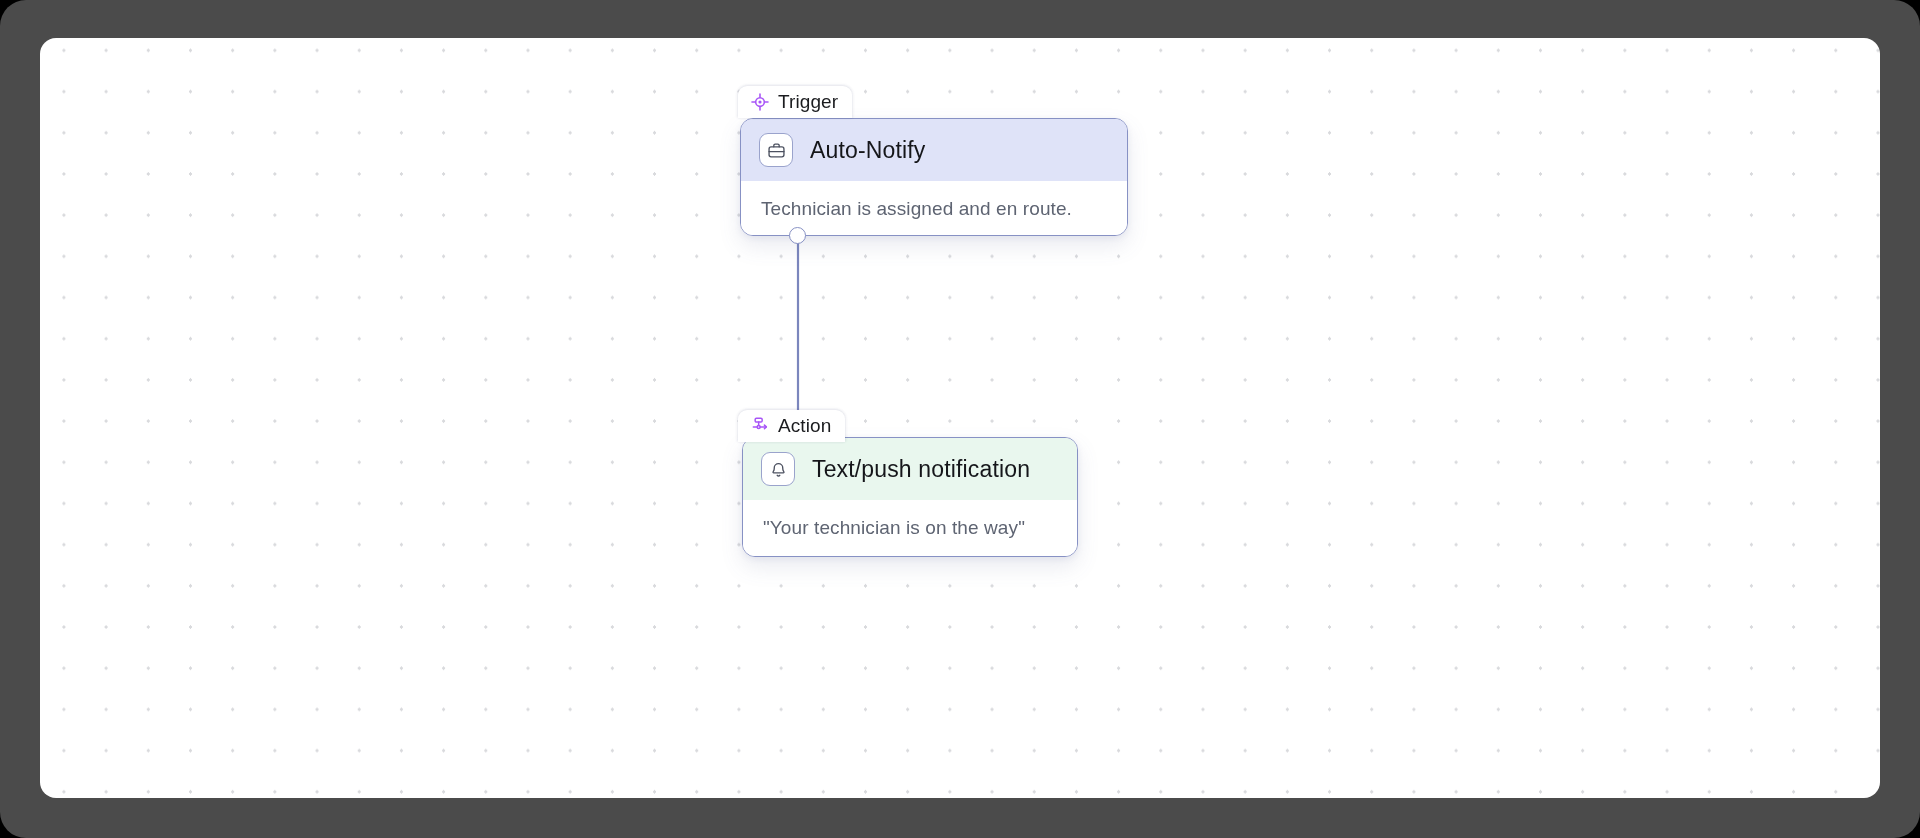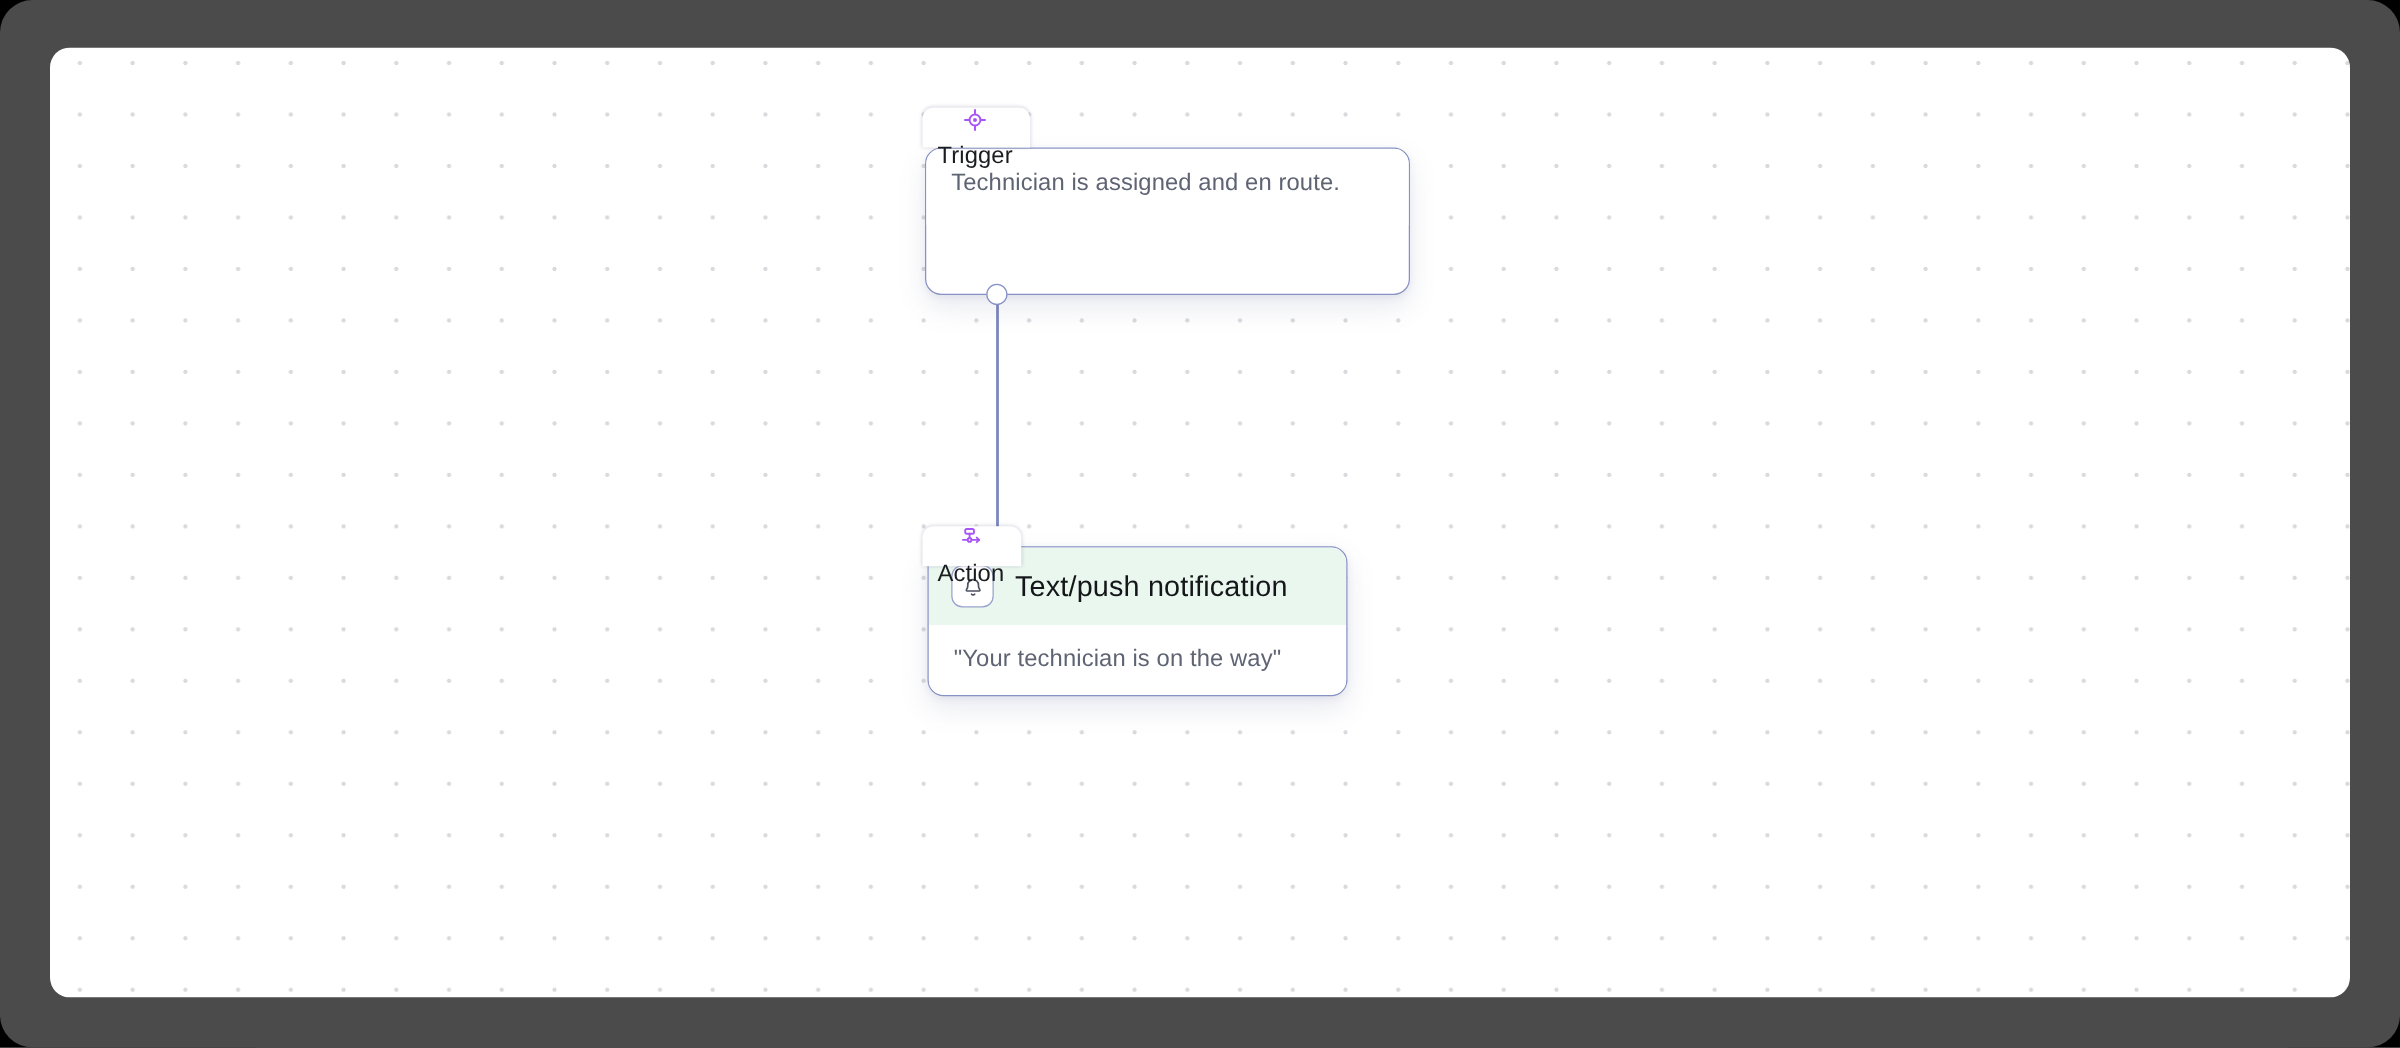--- a/index.html
+++ b/index.html
@@ -54,21 +54,20 @@
     display: flex;
     align-items: center;
     gap: 8px;
     padding: 0 14px 0 12px;
     background: #ffffff;
     border-radius: 9px 9px 0 0;
     box-shadow: 0 -1px 3px rgba(80,90,130,0.10),
                 -1px 0 3px rgba(80,90,130,0.07),
                  1px 0 3px rgba(80,90,130,0.07);
     z-index: 3;
-    flex-direction: column;
   }
   .node-badge .badge-label {
     font-size: 19px;
     color: #1b1c1f;
     letter-spacing: .1px;
     white-space: nowrap;
   }
   .badge-icon { display: flex; width: 20px; height: 20px; }
 
   
@@ -154,31 +153,41 @@
             <line x1="12" y1="2.4" x2="12" y2="6.2"></line>
             <line x1="12" y1="17.8" x2="12" y2="21.6"></line>
             <line x1="2.4" y1="12" x2="6.2" y2="12"></line>
             <line x1="17.8" y1="12" x2="21.6" y2="12"></line>
           </svg>
         </span>
         <span class="badge-label">Trigger</span>
       </div>
 
       <div class="node-card" style="left:2px; top:32px; width:388px; height:118px;">
+        <div class="card-header trigger-header">
+          <span class="header-icon-box">
+            <svg viewBox="0 0 24 24" width="19" height="19" fill="none" stroke="#4c5160" stroke-width="1.7" stroke-linecap="round" stroke-linejoin="round">
+              <rect x="2.6" y="7.4" width="18.8" height="12.6" rx="2.6"></rect>
+              <path d="M8.6 7.4 V5.6 a1.7 1.7 0 0 1 1.7 -1.7 h3.4 a1.7 1.7 0 0 1 1.7 1.7 V7.4"></path>
+              <line x1="2.6" y1="13.4" x2="21.4" y2="13.4"></line>
+            </svg>
+          </span>
+          <span class="card-title">Auto-Notify</span>
+        </div>
         <div class="card-body">
           <span class="card-subtitle">Technician is assigned and en route.</span>
         </div>
       </div>
 
       <div class="handle-out" style="left:51px; top:141px;"></div>
     </div>
 
     <div class="node" style="left:698px; top:367px; width:392px; height:152px;">
 
-      <div class="node-badge" style="left:0px; top:16px;">
+      <div class="node-badge" style="left:0px; top:5px;">
         <span class="badge-icon">
           <svg viewBox="0 0 24 24" width="20" height="20" fill="none" stroke="#a855f7" stroke-width="1.8" stroke-linecap="round" stroke-linejoin="round">
             <rect x="6.2" y="2.6" width="8.4" height="4.6" rx="1.5"></rect>
             <line x1="10.4" y1="7.2" x2="10.4" y2="11.4"></line>
             <circle cx="10.4" cy="13.1" r="1.8"></circle>
             <line x1="4.0" y1="13.1" x2="8.6" y2="13.1"></line>
             <line x1="12.2" y1="13.1" x2="19.4" y2="13.1"></line>
             <path d="M17.3 10.9 L19.6 13.1 L17.3 15.3"></path>
           </svg>
         </span>

